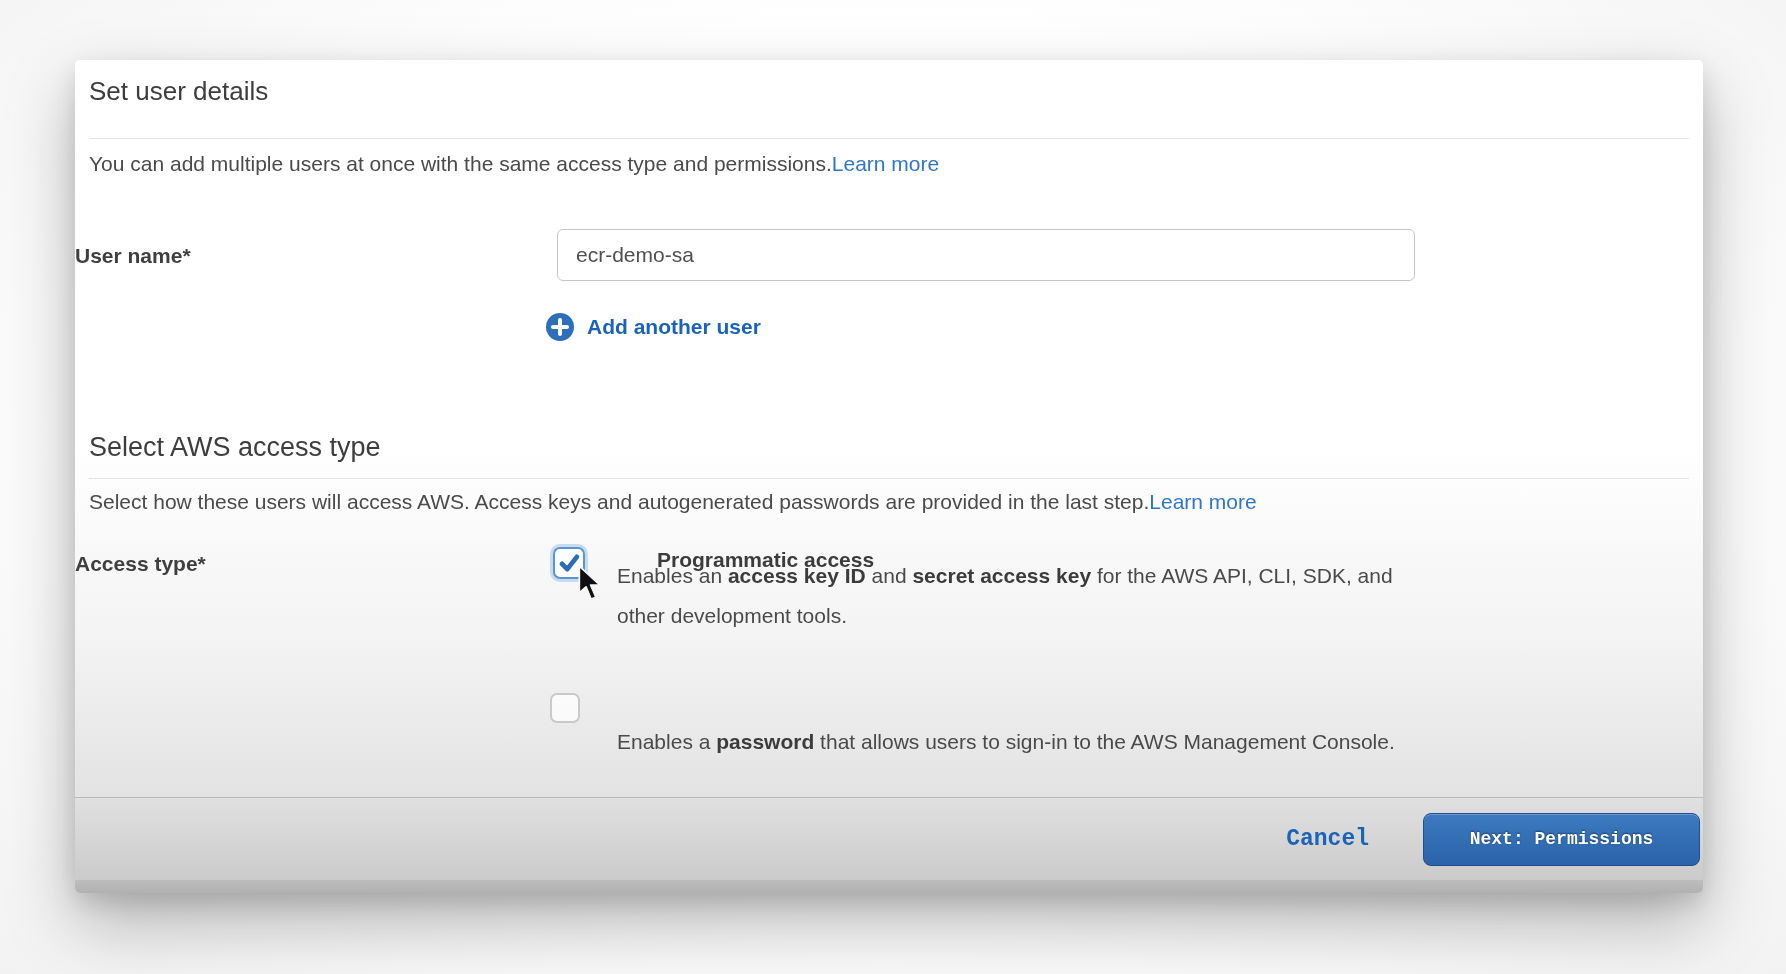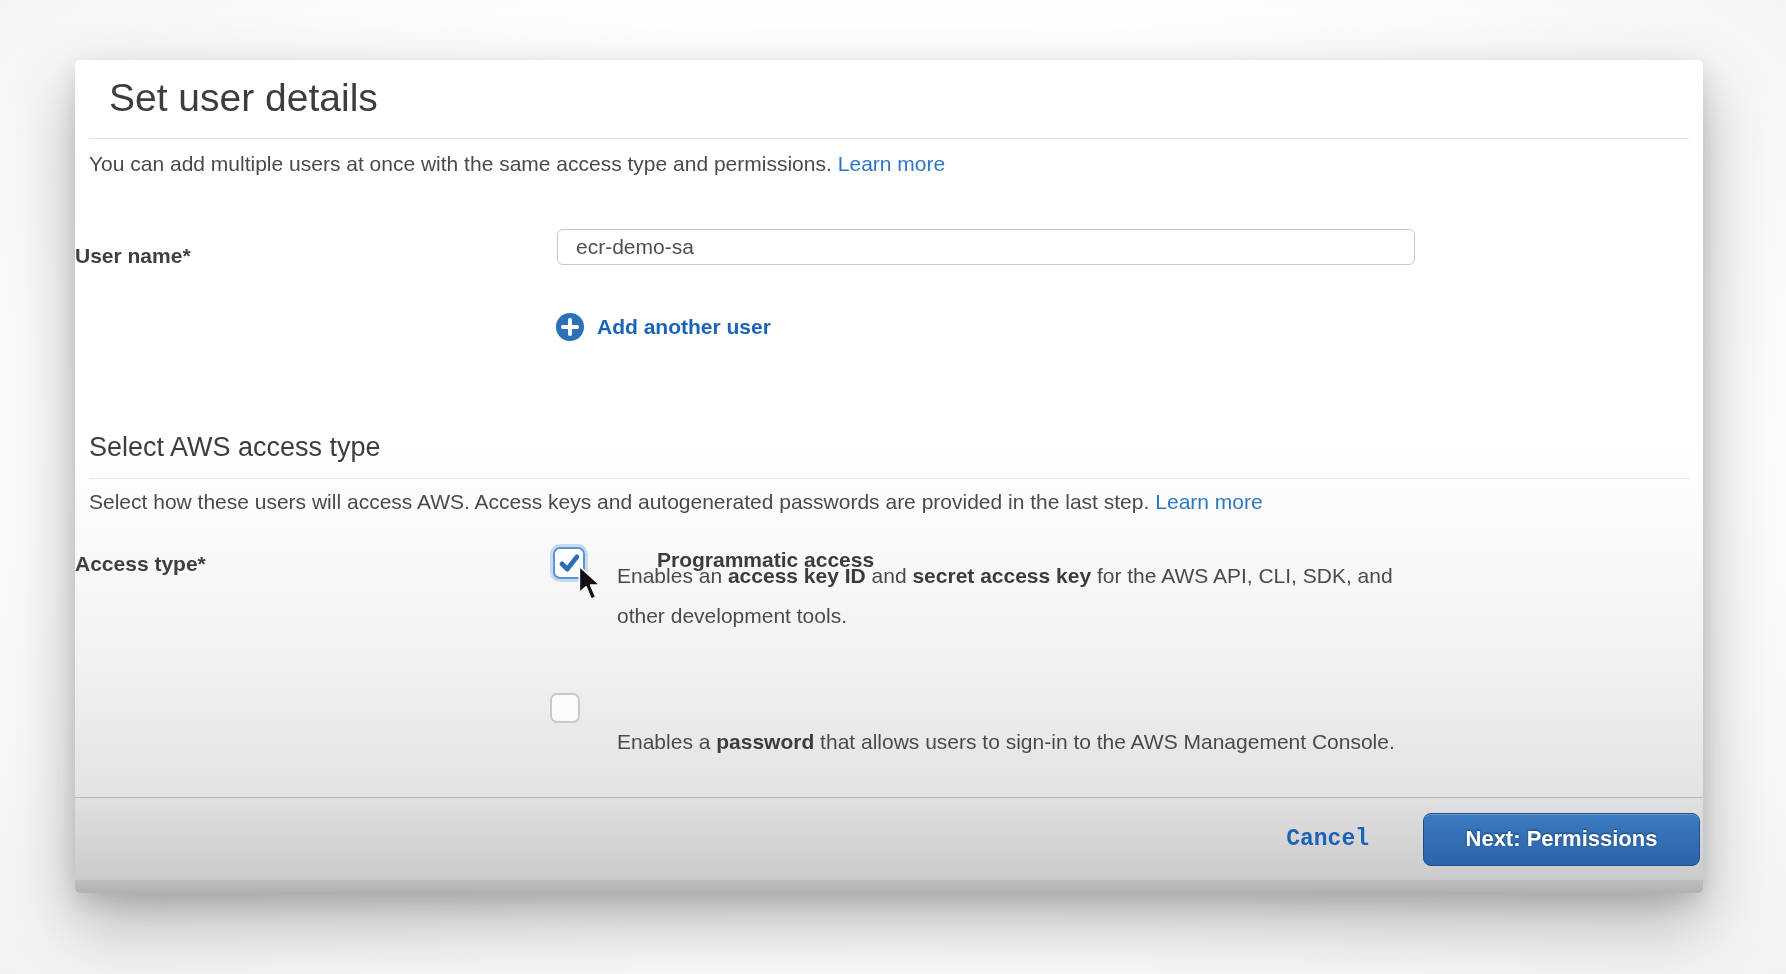--- a/index.html
+++ b/index.html
@@ -11,46 +11,46 @@
     position: relative;
   }
   .card {
     position: absolute; left: 75px; top: 60px; width: 1628px; height: 833px;
     background: linear-gradient(180deg, #ffffff 0%, #ffffff 46%, #f3f3f3 70%, #e3e3e3 88%);
     border-radius: 5px;
     box-shadow: 0 30px 70px rgba(0,0,0,0.28), 0 10px 25px rgba(0,0,0,0.12);
   }
   .h1 {
     position: absolute; left: 14px; top: 16px;
-    font-size: 39px; font-weight: 400; color: #3d3d3d; margin-left: 20px;
+    font-size: 26px; font-weight: 400; color: #3d3d3d;
   }
   .divider { position: absolute; left: 14px; right: 14px; height: 1px; background: #e4e4e4; }
   .div1 { top: 78px; }
   .div2 { top: 418px; }
   .intro {
     position: absolute; left: 14px;
     font-size: 21px; color: #4a4a4a;
   }
   .intro1 { top: 92px; }
   .intro2 { top: 430px; }
-  a.link { color: #2f77c6; text-decoration: none; cursor: pointer; margin-left: 6px; }
+  a.link { color: #2f77c6; text-decoration: none; cursor: pointer; }
   .field-label {
     position: absolute; left: 0; width: 425px; text-align: left;
     font-size: 21px; font-weight: bold; color: #3f3f3f;
   }
   .lbl-username { top: 184px; }
   .lbl-access { top: 492px; }
   .text-input {
-    position: absolute; left: 482px; top: 169px; width: 858px; height: 36px;
+    position: absolute; left: 482px; top: 169px; width: 858px; height: 52px;
     border: 1px solid #c6c6c6; border-radius: 6px; background: #ffffff;
     font-family: "Liberation Sans", sans-serif;
     font-size: 21px; color: #4f4f4f; padding: 0 18px; outline: none;
   }
   .add-row {
-    position: absolute; left: 480px; top: 252px; display: flex; align-items: center;
+    position: absolute; left: 470px; top: 252px; display: flex; align-items: center;
     cursor: pointer; background: none; border: none;
   }
   .add-row .plus { width: 30px; height: 30px; display: block; }
   .add-row .add-label {
     margin-left: 12px; font-size: 21px; font-weight: bold; color: #1a63b8;
   }
   .h2 {
     position: absolute; left: 14px; top: 372px;
     font-size: 27px; font-weight: 400; color: #3d3d3d;
   }
@@ -89,23 +89,23 @@
   .cancel-link {
     font-size: 23px; font-weight: bold; color: #1a63b8;
     margin-right: 54px; cursor: pointer; background: none; border: none;
     font-family: Liberation Mono, monospace;
   }
   .next-btn {
     width: 277px; height: 53px; margin-right: 3px;
     background: linear-gradient(180deg, #3d7ac0, #2a63a8);
     border: 1px solid #1d4f91; border-radius: 8px;
     box-shadow: inset 0 1px 0 rgba(255,255,255,0.25);
-    color: #ffffff; font-size: 22px; font-weight: bold;
+    color: #ffffff; font-size: 18px; font-weight: bold;
     text-shadow: 0 -1px 2px rgba(0,0,0,0.45);
-    font-family: Liberation Sans, sans-serif;
+    font-family: Liberation Mono, monospace;
     cursor: pointer;
   }
   .footer-strip {
     position: absolute; left: 0; right: 0; top: 820px; height: 13px;
     background: linear-gradient(180deg, #bdbdbd, #b1b1b1);
     border-bottom-left-radius: 5px; border-bottom-right-radius: 5px;
   }
 </style>
 </head>
 <body>

